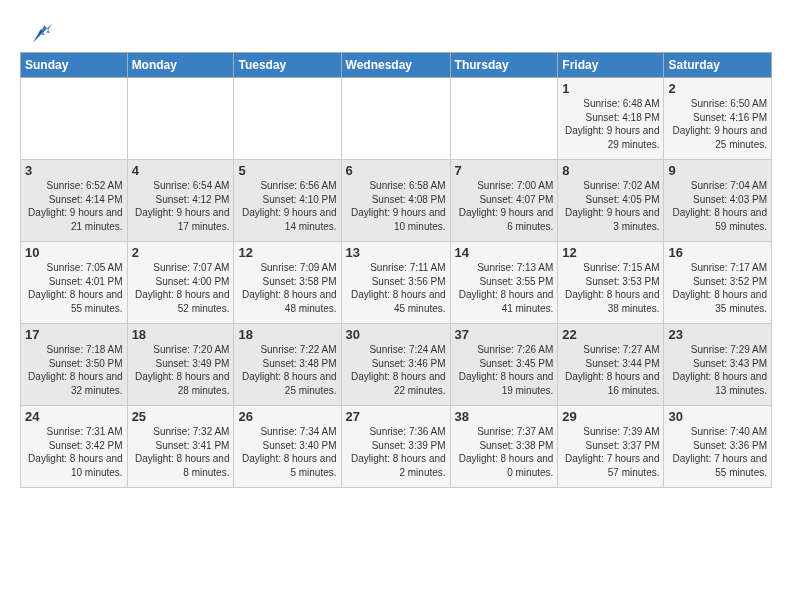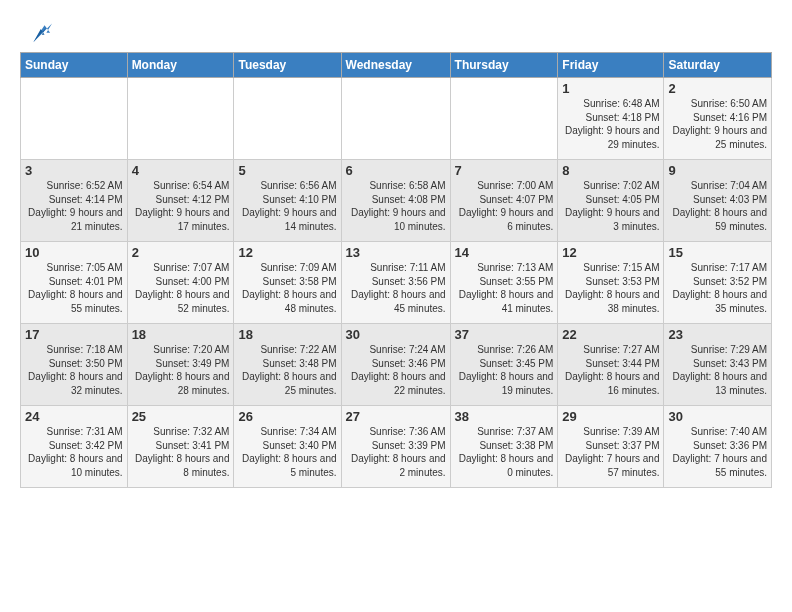--- a/index.html
+++ b/index.html
@@ -203,21 +203,21 @@
           </td>
           <td>
             <span class="day-num">14</span>
             <div class="day-info">Sunrise: 7:13 AM<br>Sunset: 3:55 PM<br>Daylight: 8 hours and 41 minutes.</div>
           </td>
           <td>
             <span class="day-num">12</span>
             <div class="day-info">Sunrise: 7:15 AM<br>Sunset: 3:53 PM<br>Daylight: 8 hours and 38 minutes.</div>
           </td>
           <td>
-            <span class="day-num">15</span>
+            <span class="day-num">16</span>
             <div class="day-info">Sunrise: 7:17 AM<br>Sunset: 3:52 PM<br>Daylight: 8 hours and 35 minutes.</div>
           </td>
         </tr>
         <tr>
           <td>
             <span class="day-num">17</span>
             <div class="day-info">Sunrise: 7:18 AM<br>Sunset: 3:50 PM<br>Daylight: 8 hours and 32 minutes.</div>
           </td>
           <td>
             <span class="day-num">18</span>

